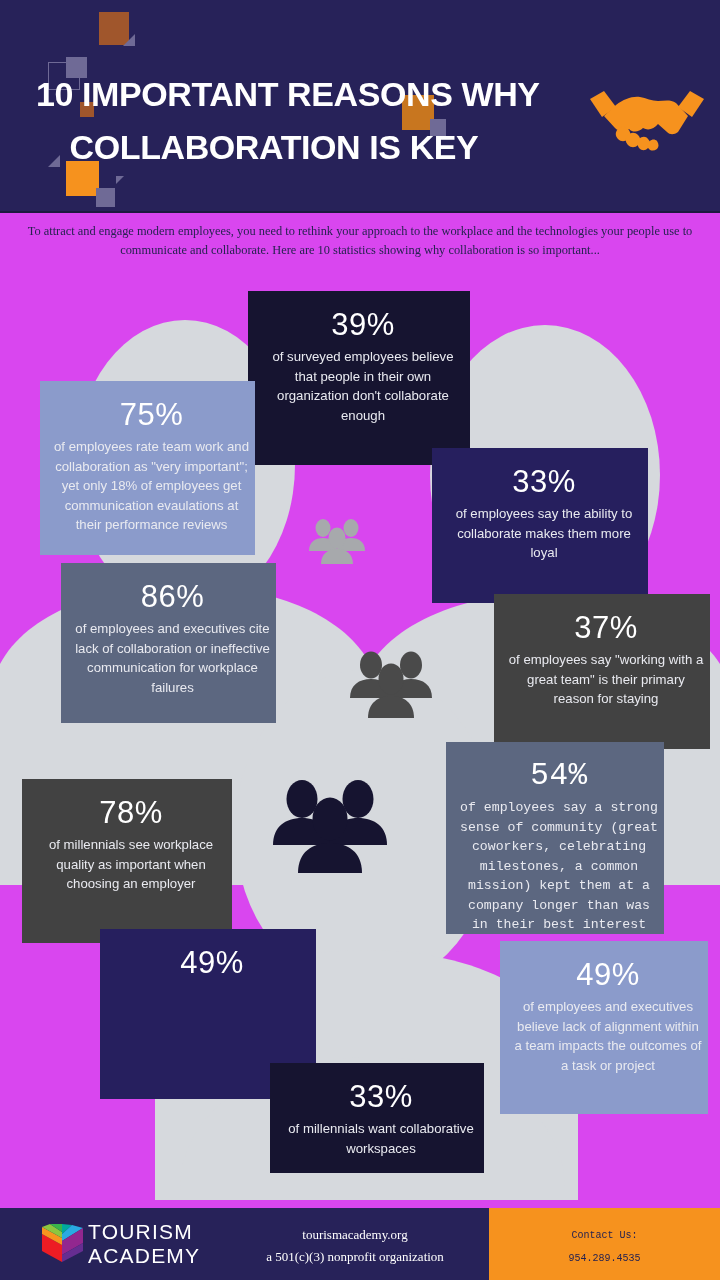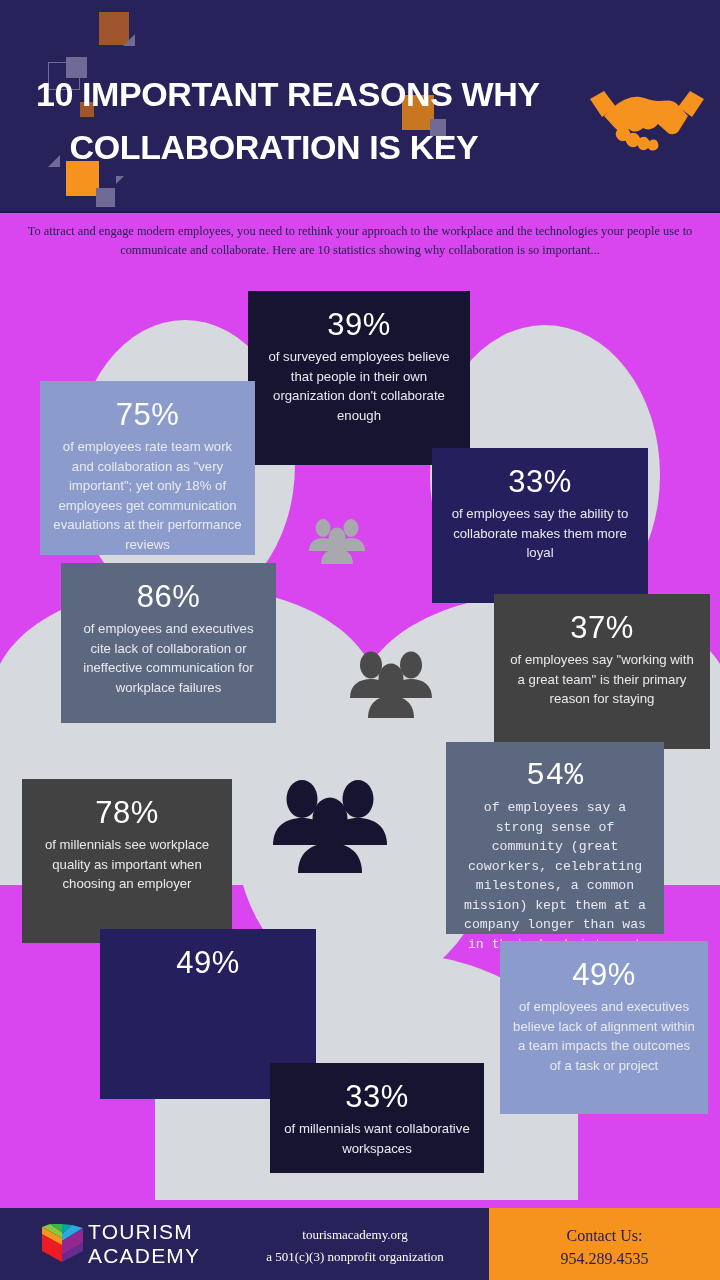--- a/index.html
+++ b/index.html
@@ -27,36 +27,36 @@
     font-family:"Liberation Serif",serif;}
 
   
   .bgwrap{position:absolute;left:0;top:285px;width:720px;height:915px;overflow:hidden;}
 
   
   .grp{position:absolute;}
 
   
   .card{position:absolute;box-sizing:border-box;color:#ffffff;text-align:center;
-        padding:14px 12px 12px 12px;}
+        padding:14px 4px 12px 12px;}
   .pct{display:block;font-size:31px;font-weight:400;line-height:40px;color:#ffffff;
        letter-spacing:0.5px;}
   .desc{display:block;font-size:13.2px;line-height:19.5px;color:#e9eaf0;margin-top:2px;}
 
   
   .footer{position:absolute;left:0;top:1208px;width:720px;height:72px;background:#272259;}
   .footer-orange{position:absolute;left:489px;top:0;width:231px;height:72px;background:#f6921e;}
   .logo-wrap{position:absolute;left:38px;top:1222px;width:180px;height:46px;}
   .logo-text{position:absolute;left:88px;top:1220px;color:#ffffff;line-height:24px;}
   .logo-text .lt1{display:block;font-size:21px;letter-spacing:1.2px;}
   .logo-text .lt2{display:block;font-size:21px;letter-spacing:1.2px;}
   .foot-mid{position:absolute;left:225px;top:1224px;width:260px;text-align:center;
     color:#ffffff;font-size:13px;line-height:22px;font-family:Liberation Serif, serif;}
   .foot-right{position:absolute;left:489px;top:1224px;width:231px;text-align:center;
-    color:#262250;font-size:16px;line-height:23px;font-family:Liberation Serif, serif;}
+    color:#262250;font-size:10px;line-height:23px;font-family:Liberation Mono, monospace;}
 </style>
 </head>
 <body>
 
 <div class="page">
 
   <div class="header">
     <div class="sq" style="left:99px;top:12px;width:30px;height:33px;background:#a0562c;"></div>
     <div class="tri" style="left:123px;top:34px;border-left:12px solid transparent;border-bottom:12px solid #6f6a96;"></div>
     <div class="outline-sq" style="left:48px;top:62px;width:30px;height:26px;"></div>

